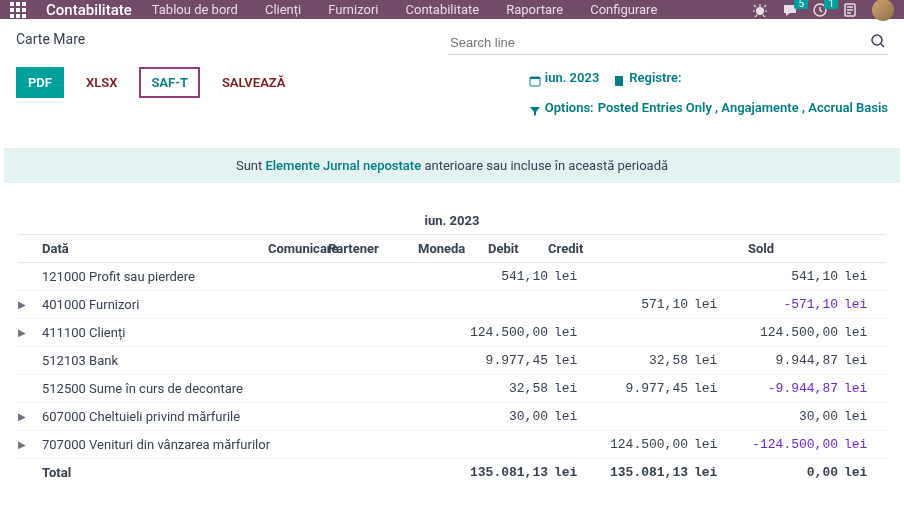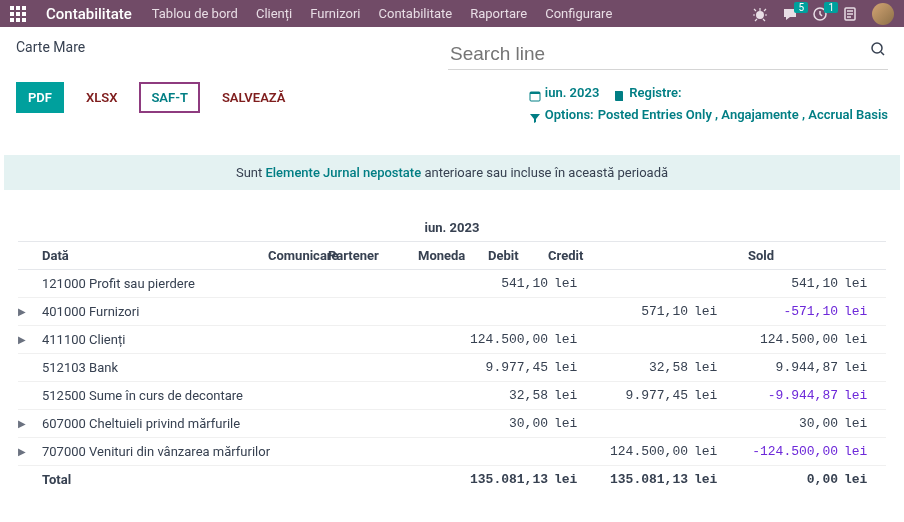--- a/index.html
+++ b/index.html
@@ -1,31 +1,31 @@
 <!DOCTYPE html>
 <html><head>
 <meta charset="utf-8">
 <style>
 * { box-sizing: border-box; margin: 0; padding: 0; }
 body { font-family: -apple-system, BlinkMacSystemFont, "Segoe UI", Roboto, sans-serif; font-size: 13px; color: #374151; background: #fff; width: 904px; }
 
-.navbar { background: #714B67; color: #fff; display: flex; align-items: center; height: 27px; padding: 0 10px; gap: 20px; }
+.navbar { background: #714B67; color: #fff; display: flex; align-items: center; height: 19px; padding: 0 10px; gap: 20px; }
 .navbar .apps-icon { width: 16px; height: 16px; display: inline-flex; }
 .navbar .brand { font-size: 15px; font-weight: 500; color: #fff; }
-.navbar .menu { display: flex; gap: 18px; }
+.navbar .menu { display: flex; gap: 27px; }
 .navbar .menu-item { color: #e8dde5; font-size: 13px; cursor: pointer; }
 .navbar .right { margin-left: auto; display: flex; align-items: center; gap: 14px; }
 .navbar .icon { width: 16px; height: 16px; position: relative; cursor: pointer; }
 .navbar .badge { background: #00A09D; color: #fff; font-size: 10px; padding: 0 4px; border-radius: 2px; position: absolute; top: -4px; right: -10px; }
 .navbar .avatar { width: 22px; height: 22px; border-radius: 50%; background: linear-gradient(135deg,#d4a574,#8b6f47); }
 
 .subhead { display: flex; align-items: flex-start; padding: 12px 16px 8px; }
 .subhead .title { font-size: 14px; color: #374151; }
 .subhead .search-wrap { margin-left: auto; position: relative; width: 440px; }
-.subhead .search-wrap input { width: 100%; border: none; border-bottom: 1px solid #d5d5d5; padding: 4px 24px 4px 2px; font-size: 19px; outline: none; color: #6b7280; }
+.subhead .search-wrap input { width: 100%; border: none; border-bottom: 1px solid #d5d5d5; padding: 4px 24px 4px 2px; font-size: 13px; outline: none; color: #6b7280; }
 .subhead .search-wrap .sicon { position: absolute; right: 2px; top: 2px; width: 16px; height: 16px; color: #374151; }
 
 .toolbar-row { display: flex; align-items: flex-start; padding: 4px 16px 12px; }
 .buttons { display: flex; gap: 10px; align-items: center; }
 .btn { font-size: 13px; font-weight: 600; padding: 6px 10px; cursor: pointer; border: 2px solid transparent; }
 .btn.pdf { background: #00A09D; color: #fff; }
 .btn.link { background: transparent; color: #7f1d1d; }
 .btn.saft { border: 2px solid #8E3B7F; color: #017E84; }
 .filters { margin-left: auto; font-size: 13px; line-height: 22px; }
 .filters .fline { display: flex; gap: 14px; flex-wrap: wrap; }
@@ -122,21 +122,21 @@
             </svg></span>
           <span>iun. 2023</span>
         </span>
       <span class="flabel">
           <span class="ficon"><svg viewBox="0 0 12 12" fill="#017E84">
               <path d="M2 1h7a1 1 0 011 1v9H3a1 1 0 01-1-1z"></path>
             </svg></span>
           <span>Registre:</span> 
         </span>
     </div>
-    <div class="fline" style="margin-top:0">
+    <div class="fline" style="margin-top:8px">
       <span class="flabel">
           <span class="ficon"><svg viewBox="0 0 12 12" fill="#017E84">
               <path d="M1 2h10L7 7v3l-2 1V7z"></path>
             </svg></span>
           <span>Options:</span> 
           <span class="ftext">Posted Entries Only , Angajamente , Accrual Basis</span>
         </span>
     </div>
   </div>
 </div>

